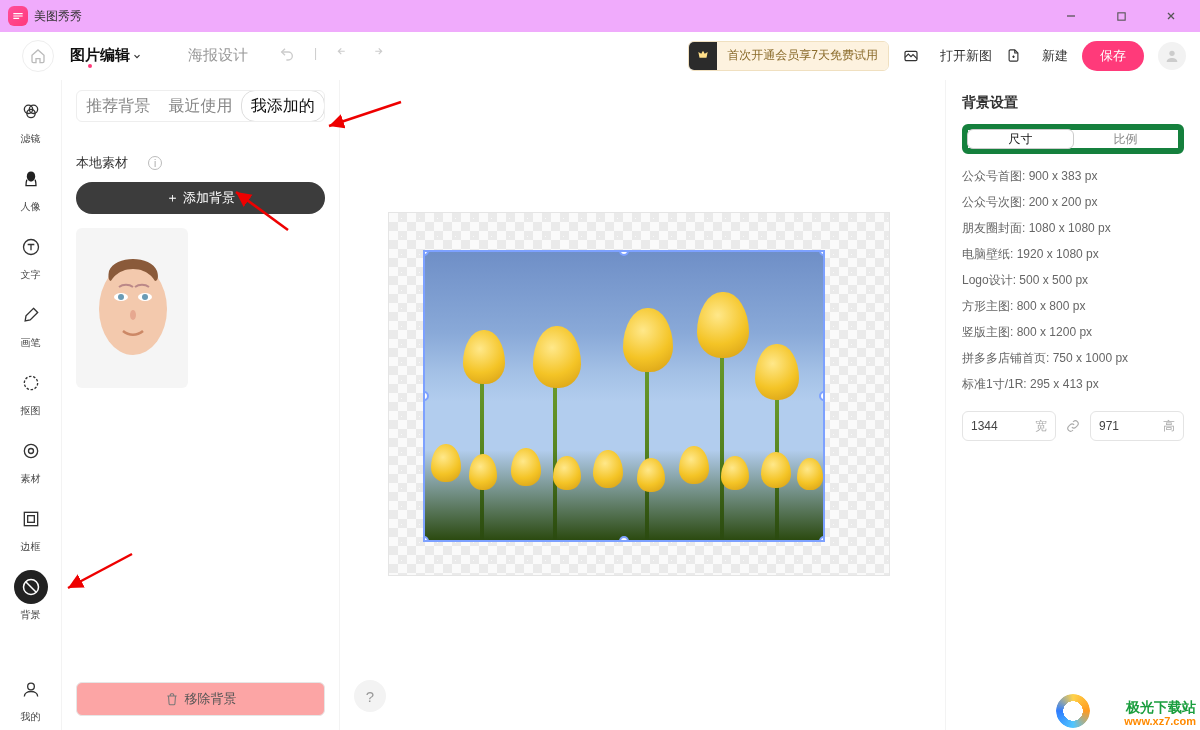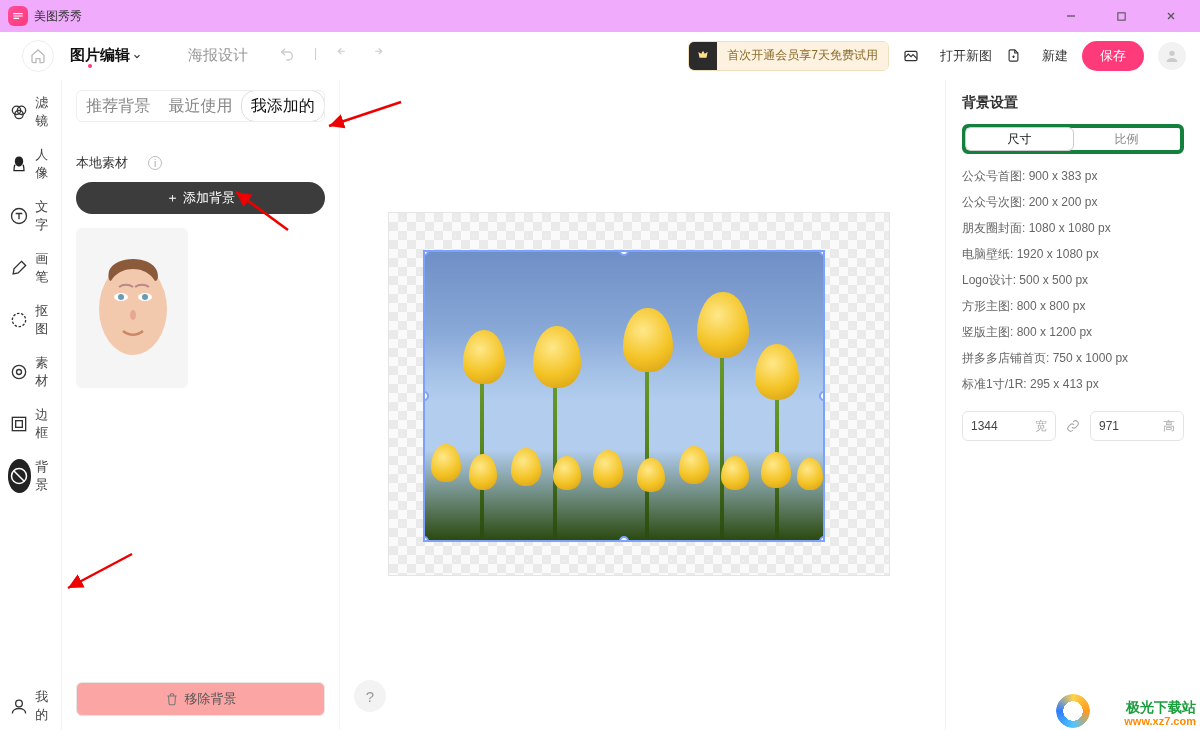--- a/index.html
+++ b/index.html
@@ -24,21 +24,21 @@
 .top-row .promo { display:flex; align-items:center; border:1px solid #f0e0c0; border-radius:6px; height:30px; overflow:hidden; font-size:12px; }
 .top-row .promo .promo-ico { width:28px;height:100%;background:#2b2b2b;display:flex;align-items:center;justify-content:center;color:#fff; }
 .top-row .promo .promo-txt { padding:0 10px; background:#fdf2df; color:#8a6b2b; height:100%; display:flex; align-items:center; }
 .top-row .tbtn { display:flex; align-items:center; gap:21px; font-size:13px; color:#333; }
 .top-row .save-btn { background:#ff3a7a; color:#fff; border:none; border-radius:16px; padding:6px 18px; font-size:13px; font-weight:500; }
 .top-row .avatar { width:28px;height:28px;border-radius:50%;background:#f2f2f2;display:flex;align-items:center;justify-content:center;color:#bbb; }
 
 
 .main { height: 650px; display:flex; }
 .sidebar { width: 62px; border-right:1px solid #f3f3f3; padding-top:8px; display:flex; flex-direction:column; align-items:center; gap:4px; }
-.side-item { width:46px; padding:6px 0; display:flex; flex-direction:row; align-items:center; gap:4px; color:#444; font-size:13px; border-radius:10px; }
+.side-item { width:46px; padding:6px 0; display:flex; flex-direction:column; align-items:center; gap:4px; color:#444; font-size:10px; border-radius:10px; }
 .side-item.active .side-icon{ background:#222; color:#fff; }
 .side-icon { width:34px;height:34px;border-radius:50%; display:flex; align-items:center; justify-content:center; color:#333; }
 .side-spacer { flex:1; }
 
 .panel { width: 278px; padding: 10px 14px 14px 14px; border-right:1px solid #f3f3f3; display:flex; flex-direction:column; position:relative; }
 .sub-tabs { display:flex; gap:0; border:1px solid #eee; border-radius:6px; overflow:hidden; height:32px; }
 .sub-tab { flex:1; font-size:16px; color:#888; display:flex; align-items:center; justify-content:center; }
 .sub-tab.active { background:#fff; color:#111; border:1px solid #ddd; border-radius:14px; margin:-1px; font-weight:500; }
 
 .section-title { margin-top:32px; font-size:13px; color:#333; display:flex; align-items:center; gap:20px; }
@@ -66,21 +66,21 @@
 .h-tl{top:-6px;left:-6px}.h-tr{top:-6px;right:-6px}.h-bl{bottom:-6px;left:-6px}.h-br{bottom:-6px;right:-6px}
 .h-t{top:-6px;left:calc(50% - 5px)}.h-b{bottom:-6px;left:calc(50% - 5px)}.h-l{left:-6px;top:calc(50% - 5px)}.h-r{right:-6px;top:calc(50% - 5px)}
 .tulip { position:absolute; background:radial-gradient(circle at 40% 35%, #ffe88a, #f4c426 55%, #d39b14); border-radius:50% 50% 48% 48% / 64% 64% 40% 40%; }
 .stem { position:absolute; width:4px; background:linear-gradient(#6a9a2a,#3f6b14); }
 .canvas-footer { position:absolute; right:18px; bottom:16px; display:flex; gap:10px; }
 .pill { height:30px; border-radius:15px; background:#f3f3f3; color:#777; font-size:12px; display:flex; align-items:center; padding:0 14px; gap:6px; }
 
 
 .right-panel { width:255px; border-left:1px solid #f3f3f3; padding:14px 16px; font-size:12px; color:#333; }
 .right-panel h3 { font-size:14px; font-weight:600; margin-bottom:12px; }
-.seg { display:flex; border:4px solid #15803d; border-radius:6px; height:30px; margin-bottom:14px; }
+.seg { display:flex; border:6px solid #15803d; border-radius:6px; height:30px; margin-bottom:14px; }
 .seg div { flex:1; display:flex; align-items:center; justify-content:center; color:#888; }
 .seg div.on { background:#fff; color:#111; border:1px solid #ccc; border-radius:6px; margin:-1px; }
 .preset-list { display:flex; flex-direction:column; gap:9px; margin-bottom:18px; }
 .preset-list div { font-size:12px; color:#666; }
 .dim-row { display:flex; gap:6px; align-items:center; }
 .dim-box { flex:1; height:30px; border:1px solid #e4e4e4; border-radius:6px; display:flex; align-items:center; padding:0 8px; color:#aaa; font-size:12px; }
 .dim-box .val { color:#444; margin-right:auto; }
 .link-icon { width:22px; color:#aaa; display:flex; align-items:center; justify-content:center; }
 
 

